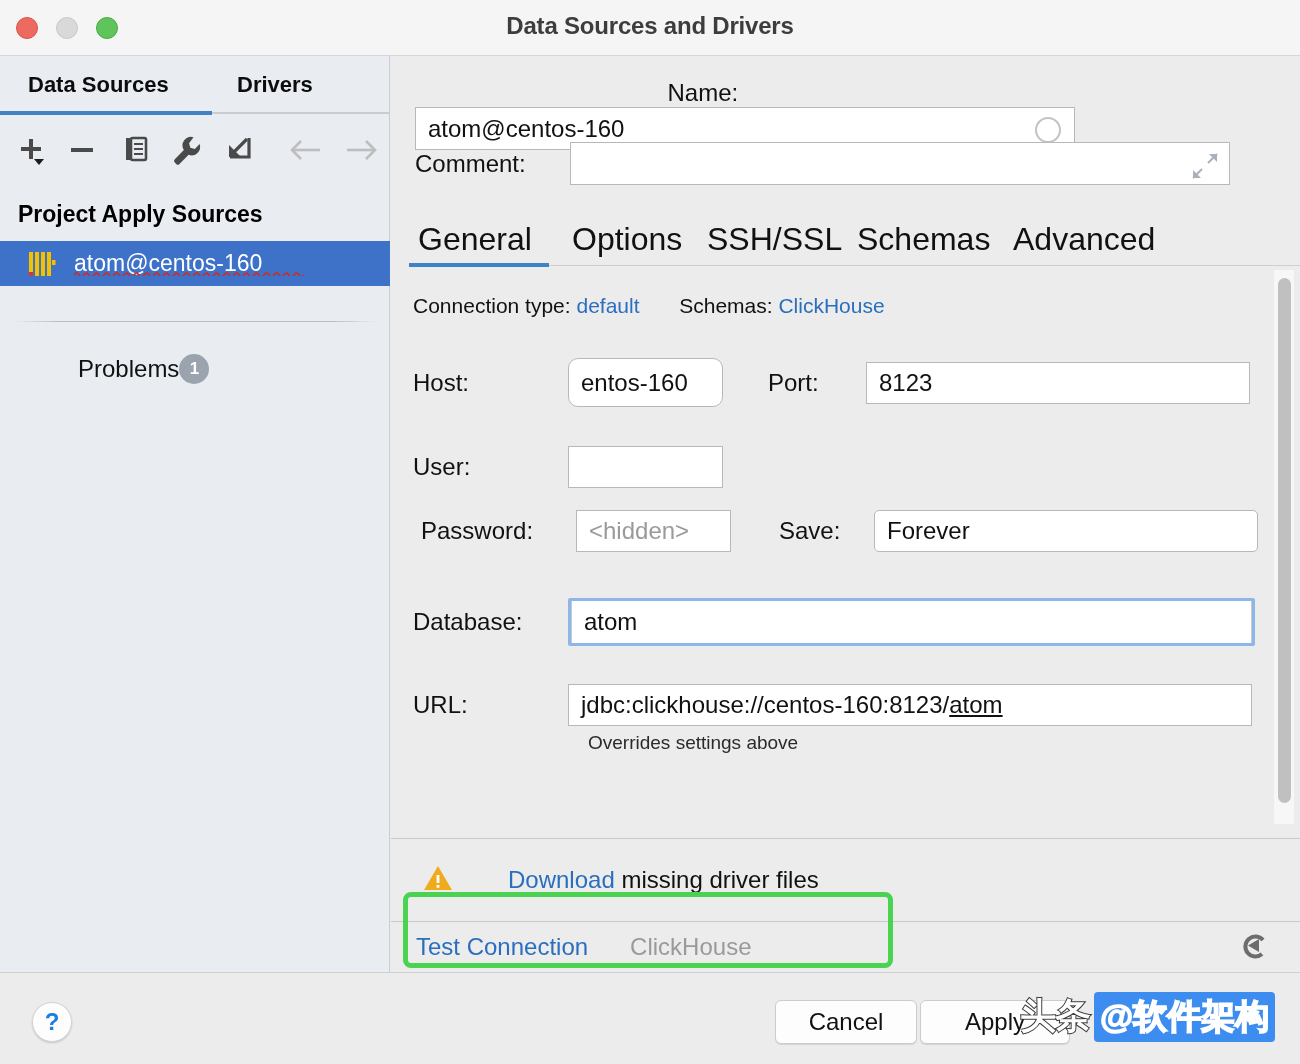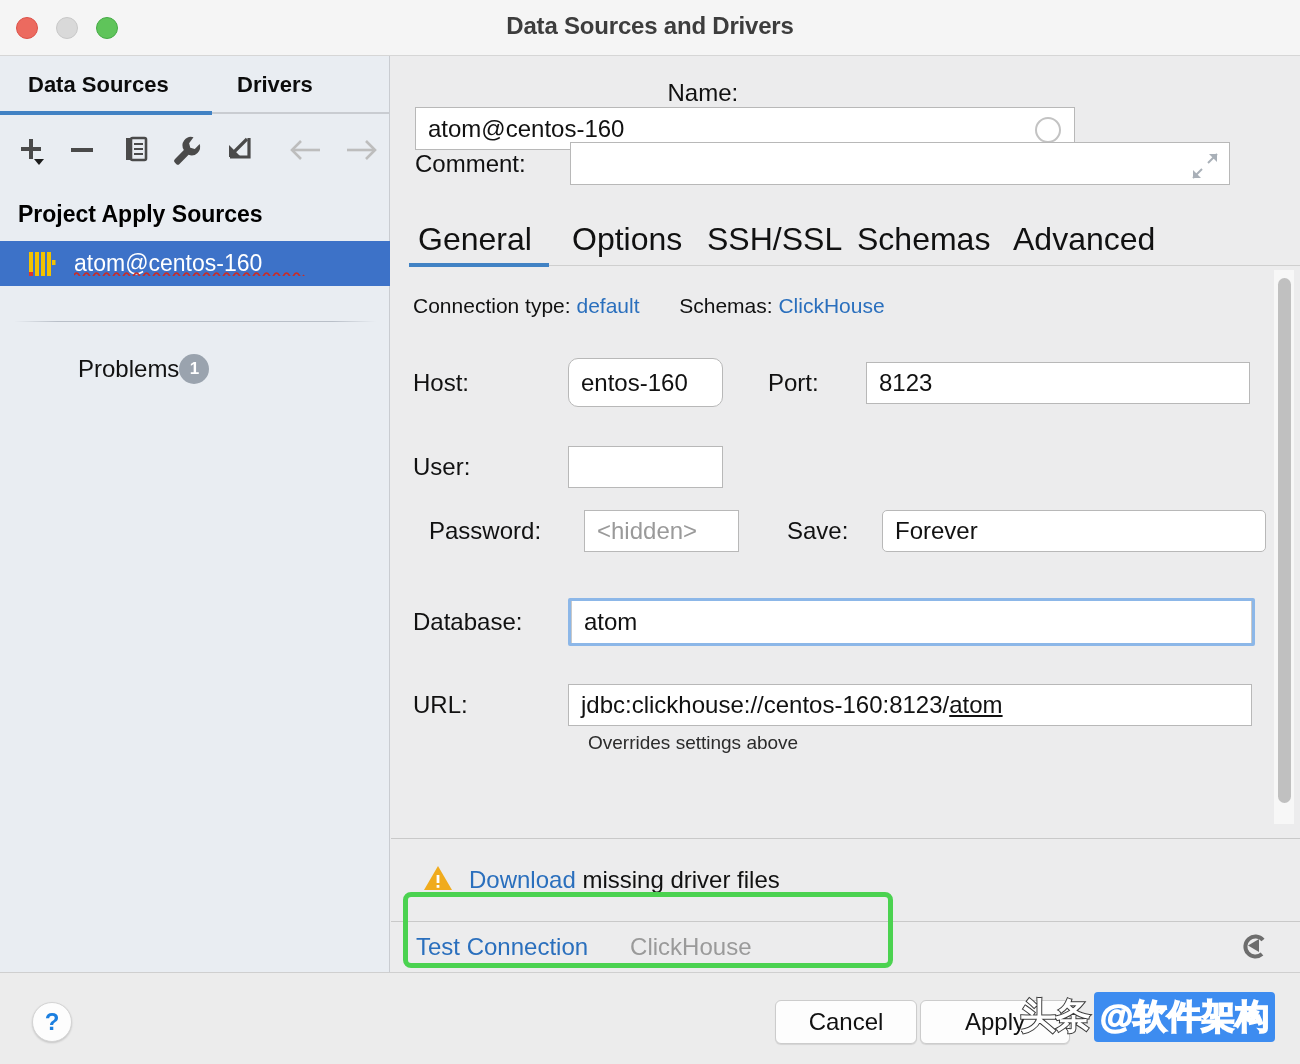--- a/index.html
+++ b/index.html
@@ -168,21 +168,21 @@
   .host-row { left: 8px; top: 90px; }
   .host-row .lbl { width: 155px; }
   .host-input { width: 155px; height: 49px; border-radius: 10px; }
   .port-lbl { margin-left: 45px; width: 98px; font-size: 24px; color: #111; }
   .port-input { width: 384px; height: 42px; }
 
   .user-row { left: 8px; top: 178px; }
   .user-row .lbl { width: 155px; }
   .user-input { width: 155px; height: 42px; }
 
-  .pw-row { left: 24px; top: 242px; align-items: center; }
+  .pw-row { left: 16px; top: 242px; align-items: center; }
   .pw-row .lbl { width: 155px; }
   .pw-input { width: 155px; height: 42px; }
   .save-lbl { margin-left: 48px; width: 95px; font-size: 24px; color: #111; }
   .save-input {
     width: 384px; height: 42px; border-radius: 5px; border: 1px solid #b8b8b8;
     background: #fff; font-size: 24px; color: #111;
     display: flex; align-items: center; padding: 0 12px;
   }
 
   .db-row { left: 8px; top: 330px; }
@@ -209,21 +209,21 @@
   
   .driver-band {
     position: absolute; left: 0; top: 782px; width: 909px; height: 84px;
     background: #ececed;
     border-top: 1px solid #c9c9c9;
     border-bottom: 1px solid #c9c9c9;
     display: flex; align-items: center;
   }
   .warn-icon { margin-left: 32px; }
   .driver-text { margin-left: 16px; font-size: 24px; color: #111; }
-  .driver-text .link { color: #2a6fbd; }
+  .driver-text .link { color: #2a6fbd; margin-left: 39px; }
 
   .highlight-box {
     position: absolute; left: 12px; top: 836px; width: 490px; height: 76px;
     border: 5px solid #4bd250; border-radius: 8px;
     pointer-events: none;
   }
 
   
   .test-strip {
     position: absolute; left: 0; top: 866px; width: 909px; height: 50px;

